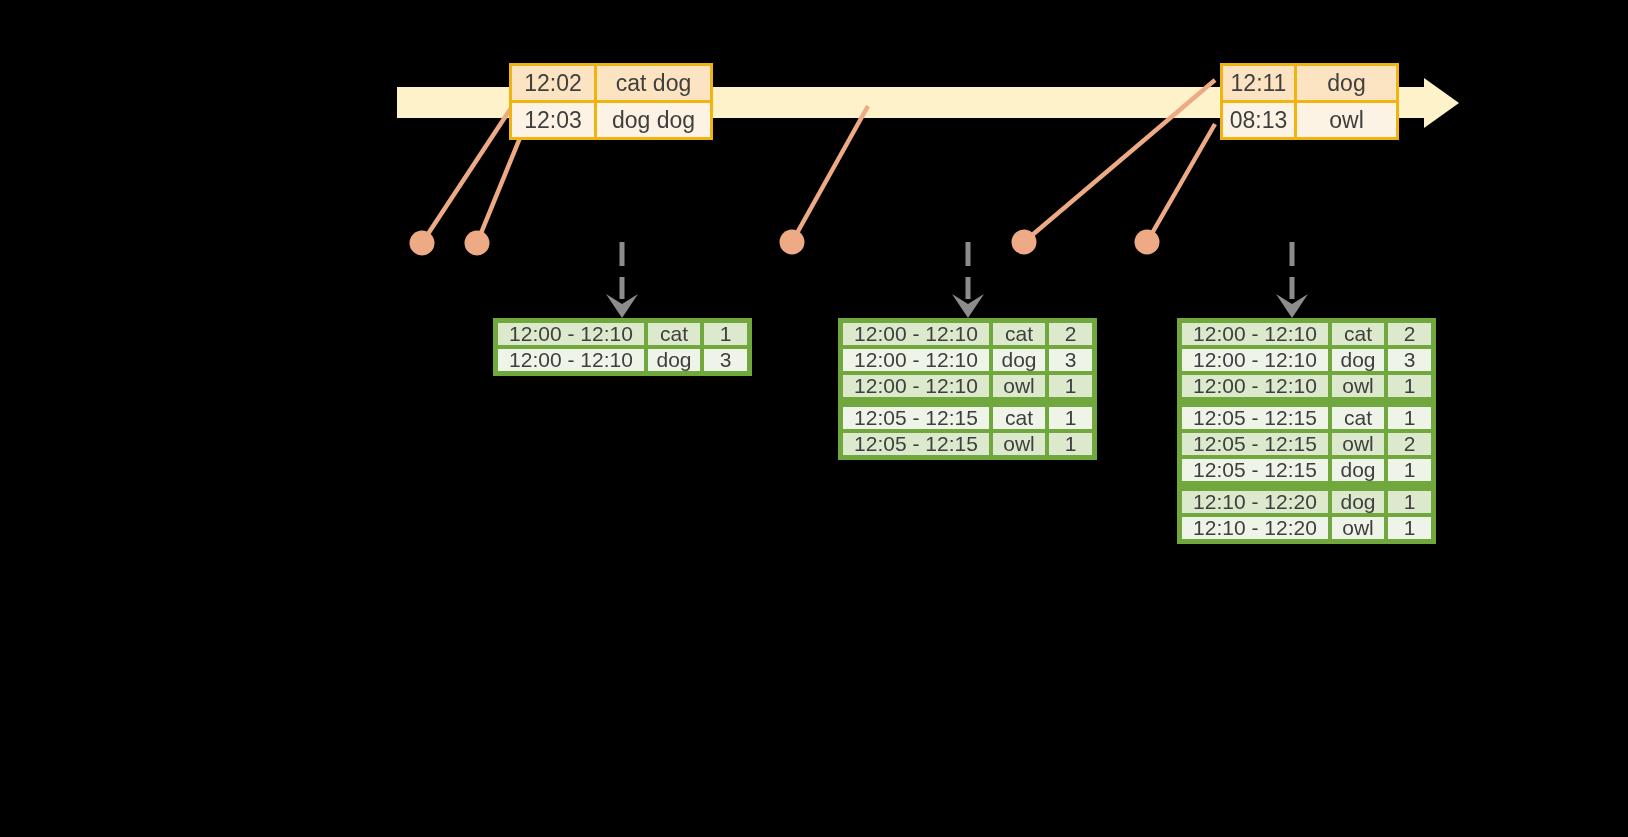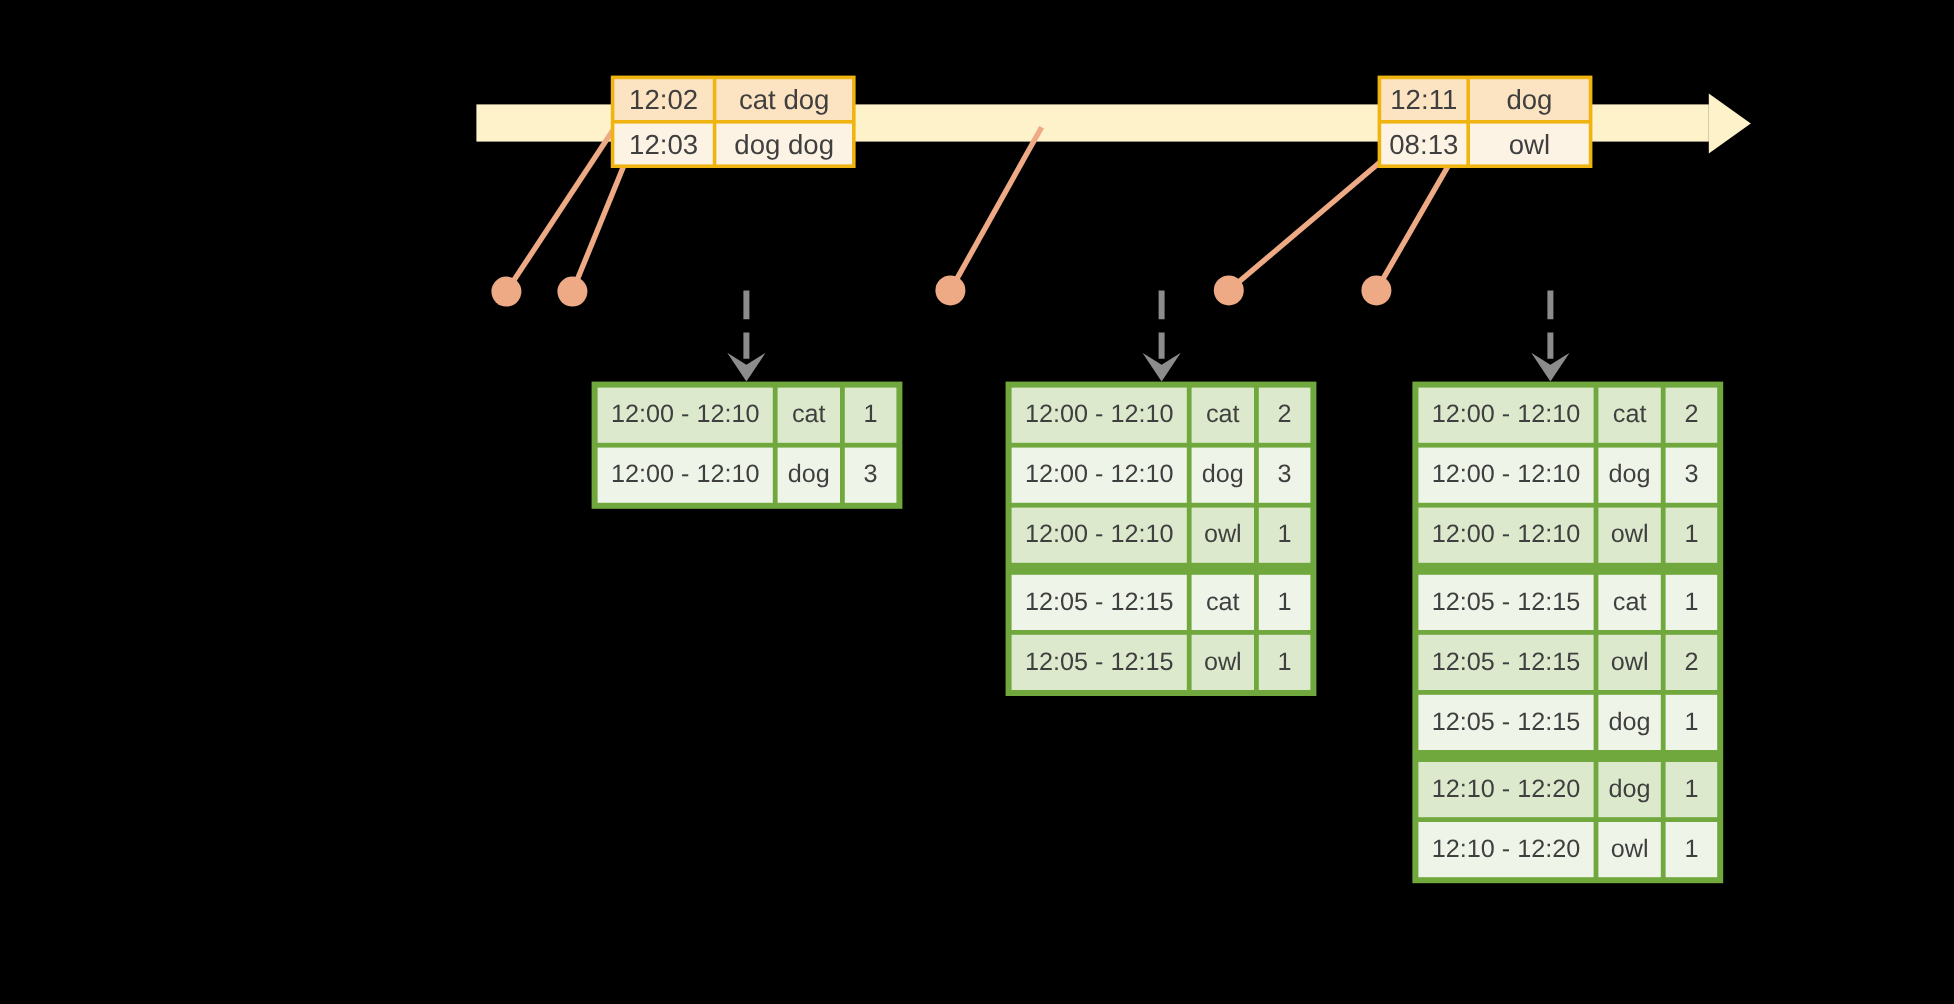--- a/index.html
+++ b/index.html
@@ -9,32 +9,32 @@
 
   
   .event-table{position:absolute;z-index:2;display:grid;gap:3px;padding:3px;background:var(--event-border);}
   .event-table .row{display:contents;}
   .event-table .cell{display:flex;align-items:center;justify-content:center;
     height:34px;font-size:23px;color:var(--text);}
   .et1,.et2{grid-template-columns:82px 113px;}
   .et3{grid-template-columns:71px 99px;}
   .et1{left:509px;top:63px;}
   .et2{left:867px;top:84px;}
-  .et3{left:1148px;top:63px;}
+  .et3{left:1220px;top:63px;}
   .event-table .row.dark .cell{background:var(--event-fill-dark);}
   .event-table .row.light .cell{background:var(--event-fill-light);text-align:center;}
 
   
   .result-table{position:absolute;z-index:2;display:flex;flex-direction:column;
     padding:5px;background:var(--result-border);}
   .result-table .row{display:grid;grid-template-columns:146px 52px 43px;gap:4px;}
   .result-table .row + .row{margin-top:4px;}
   .result-table .row.group-start{margin-top:10px;}
   .result-table .cell{display:flex;align-items:center;justify-content:center;
-    height:46px;font-size:21px;color:var(--text);}
+    height:22px;font-size:21px;color:var(--text);}
   .result-table .row.dark .cell{background:var(--result-fill-dark);}
   .result-table .row.light .cell{background:var(--result-fill-light);}
   .g1{left:493px;top:318px;}
   .g2{left:838px;top:318px;}
   .g3{left:1177px;top:318px;}
 </style>
 </head>
 <body>
 
 <div class="canvas">

